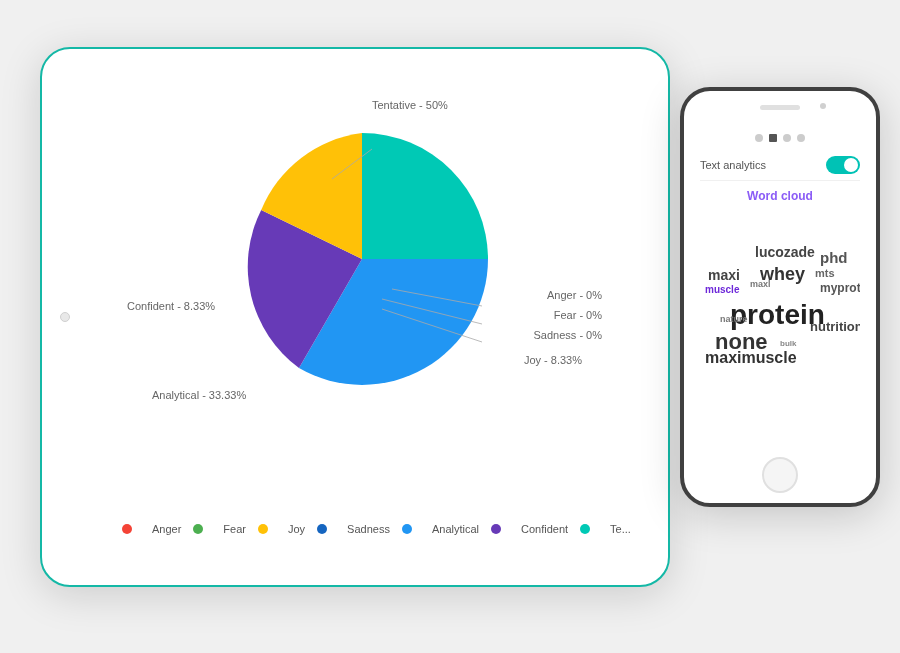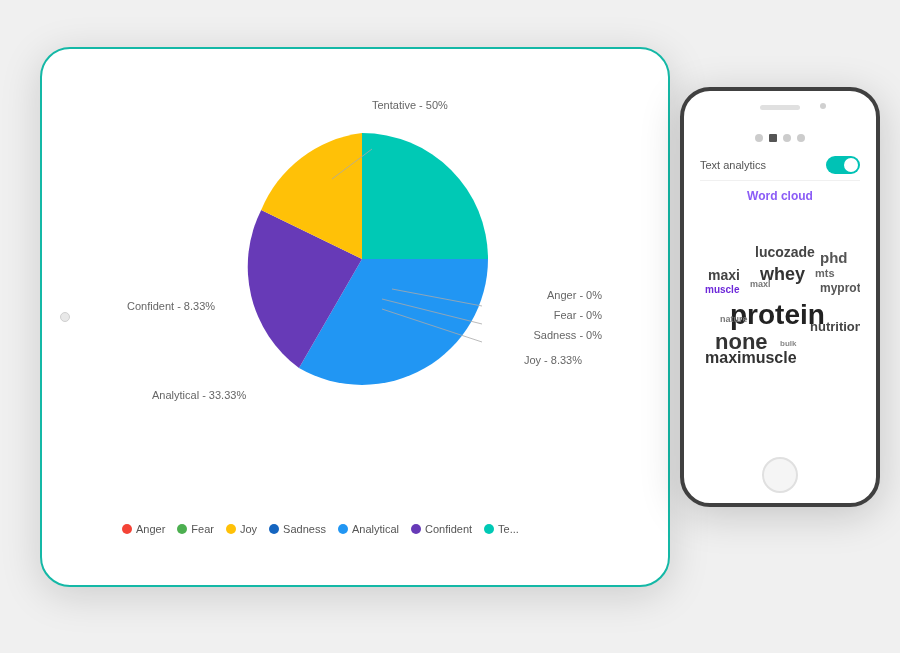--- a/index.html
+++ b/index.html
@@ -76,21 +76,21 @@
       bottom: 30px;
       left: 40px;
       display: flex;
       flex-direction: row;
       gap: 12px;
       align-items: center;
     }
     .legend-item {
       display: flex;
       align-items: center;
-      gap: 4px;
+      gap: 20px;
       font-size: 11px;
       color: #555;
     }
     .legend-dot {
       width: 10px;
       height: 10px;
       border-radius: 50%;
       flex-shrink: 0;
     }
 

